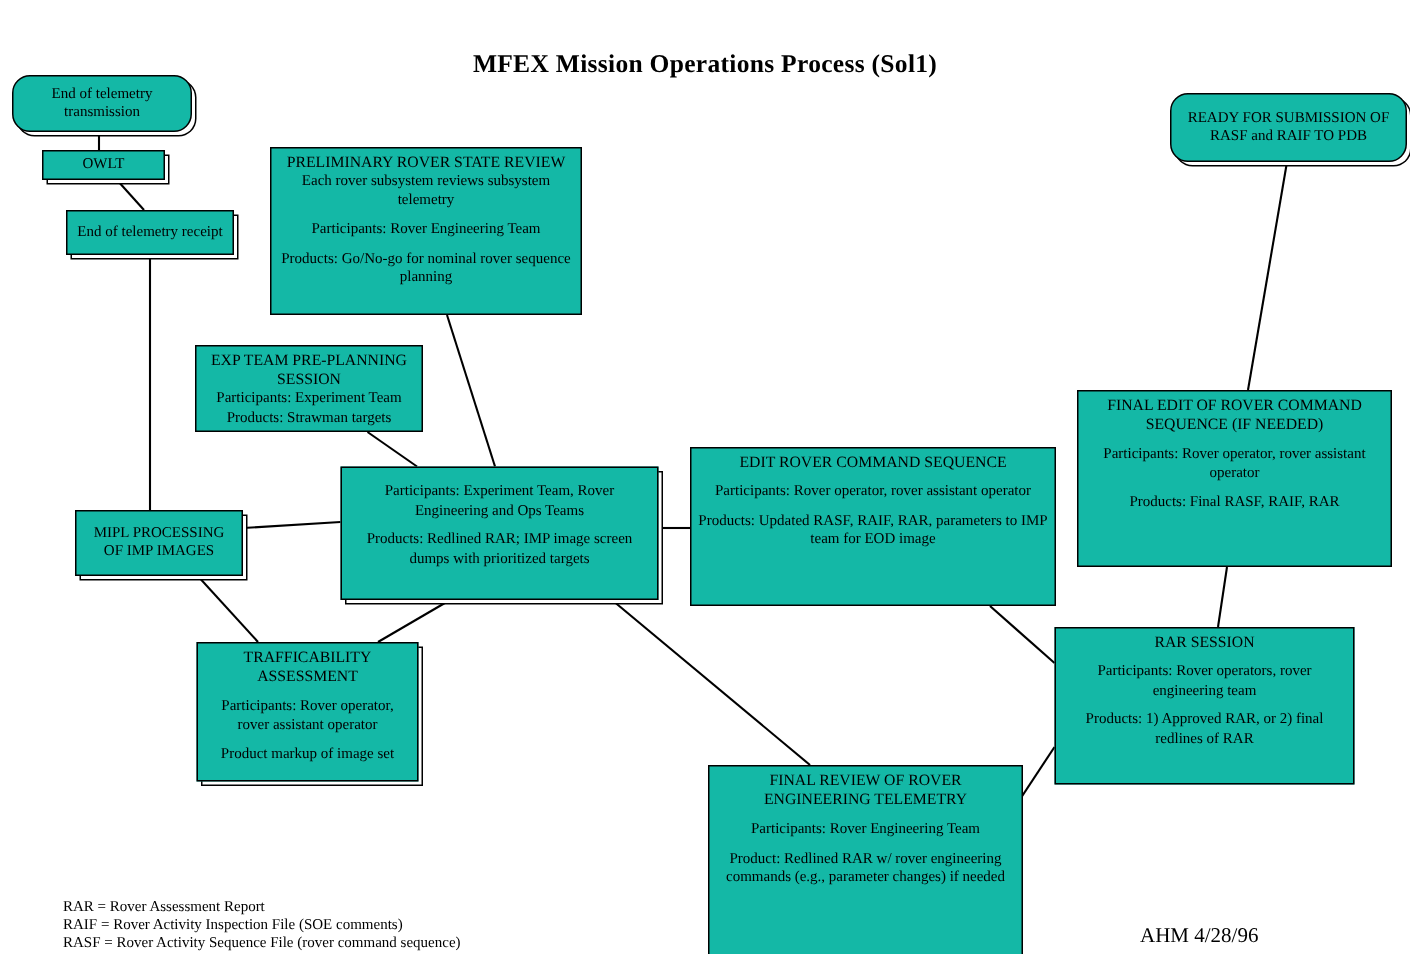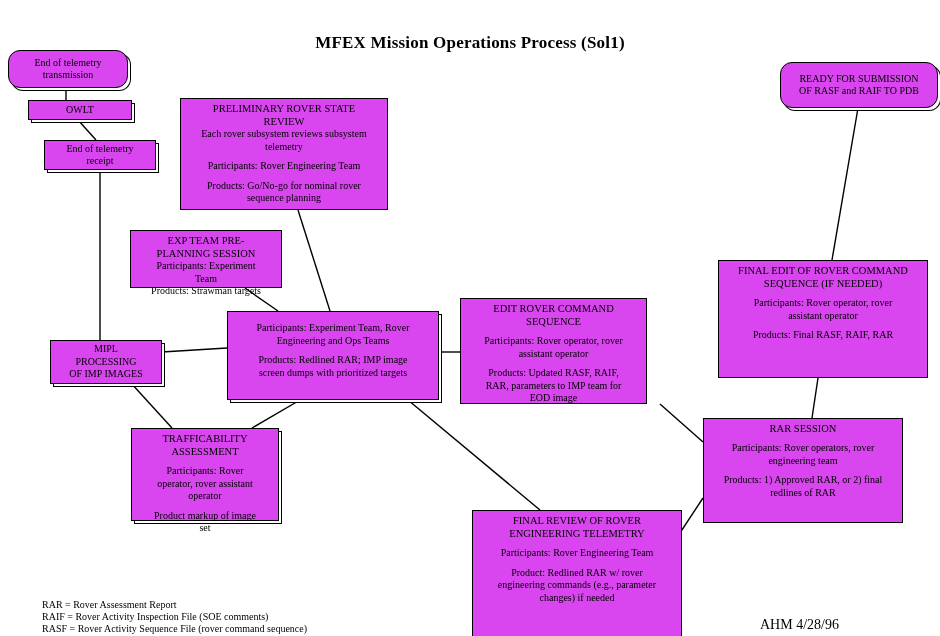--- a/index.html
+++ b/index.html
@@ -6,23 +6,23 @@
   .canvas {
     position:relative; width:940px; height:636px; background:#ffffff;
     font-family:"Liberation Serif", serif; color:#000; overflow:hidden;
   }
   .diagram-title {
     position:absolute; top:1px; left:0; width:100%; text-align:center;
     font-size:17px; font-weight:bold; letter-spacing:0.2px;margin-top:32px;
   }
   svg.lines { position:absolute; top:0; left:0; z-index:0; }
   .node {
-    position:absolute; z-index:1; background:#d946ef; border:1px solid #000;
+    position:absolute; z-index:1; background:#14b8a6; border:1px solid #000;
     text-align:center; font-size:10px; line-height:1.25;
-    padding:3px 17px; box-sizing:border-box;
+    padding:3px 4px; box-sizing:border-box;
   }
   .node .hd { font-size:10.5px; }
   .node .bd { font-size:10px; }
   .gap { margin-top:7px; }
   .shadow { box-shadow:3px 3px 0 -1px #fff, 3px 3px 0 0 #000; }
   .rounded { border-radius:12px; }
   .vcenter { display:flex; flex-direction:column; justify-content:center; }
   .legend {
     position:absolute; left:42px; top:599px; font-size:10px; line-height:1.22;
     text-align:left; z-index:1;
@@ -54,21 +54,21 @@
       <line x1="670" y1="548" x2="703" y2="498"></line>
       <line x1="812" y1="418" x2="818" y2="378"></line>
       <line x1="832" y1="260" x2="858" y2="108"></line>
     </g>
   </svg>
 
   <div class="node rounded shadow vcenter" style="left:8px; top:50px; width:120px; height:38px;">
     <div class="bd">End of telemetry transmission</div>
   </div>
 
-  <div class="node shadow vcenter" style="left:28px; top:100px; width:104px; height:20px;">
+  <div class="node shadow vcenter" style="left:28px; top:100px; width:82px; height:20px;">
     <div class="bd">OWLT</div>
   </div>
 
   <div class="node shadow vcenter" style="left:44px; top:140px; width:112px; height:30px;">
     <div class="bd">End of telemetry receipt</div>
   </div>
 
   <div class="node shadow vcenter" style="left:50px; top:340px; width:112px; height:44px;">
     <div class="bd">MIPL PROCESSING OF IMP IMAGES</div>
   </div>
@@ -88,21 +88,21 @@
     <div class="hd">EXP TEAM PRE-PLANNING SESSION</div>
     <div class="bd">Participants: Experiment Team</div>
     <div class="bd">Products: Strawman targets</div>
   </div>
 
   <div class="node shadow" style="left:227px; top:311px; width:212px; height:89px;">
     <div class="bd gap">Participants: Experiment Team, Rover Engineering and Ops Teams</div>
     <div class="bd gap">Products: Redlined RAR; IMP image screen dumps with prioritized targets</div>
   </div>
 
-  <div class="node" style="left:460px; top:298px; width:187px; height:106px;">
+  <div class="node" style="left:460px; top:298px; width:244px; height:106px;">
     <div class="hd">EDIT ROVER COMMAND SEQUENCE</div>
     <div class="bd gap">Participants:  Rover operator, rover assistant operator</div>
     <div class="bd gap">Products: Updated RASF, RAIF, RAR, parameters to IMP team for EOD image</div>
   </div>
 
   <div class="node shadow" style="left:131px; top:428px; width:148px; height:93px;">
     <div class="hd">TRAFFICABILITY ASSESSMENT</div>
     <div class="bd gap">Participants: Rover operator, rover assistant operator</div>
     <div class="bd gap">Product markup of image set</div>
   </div>

